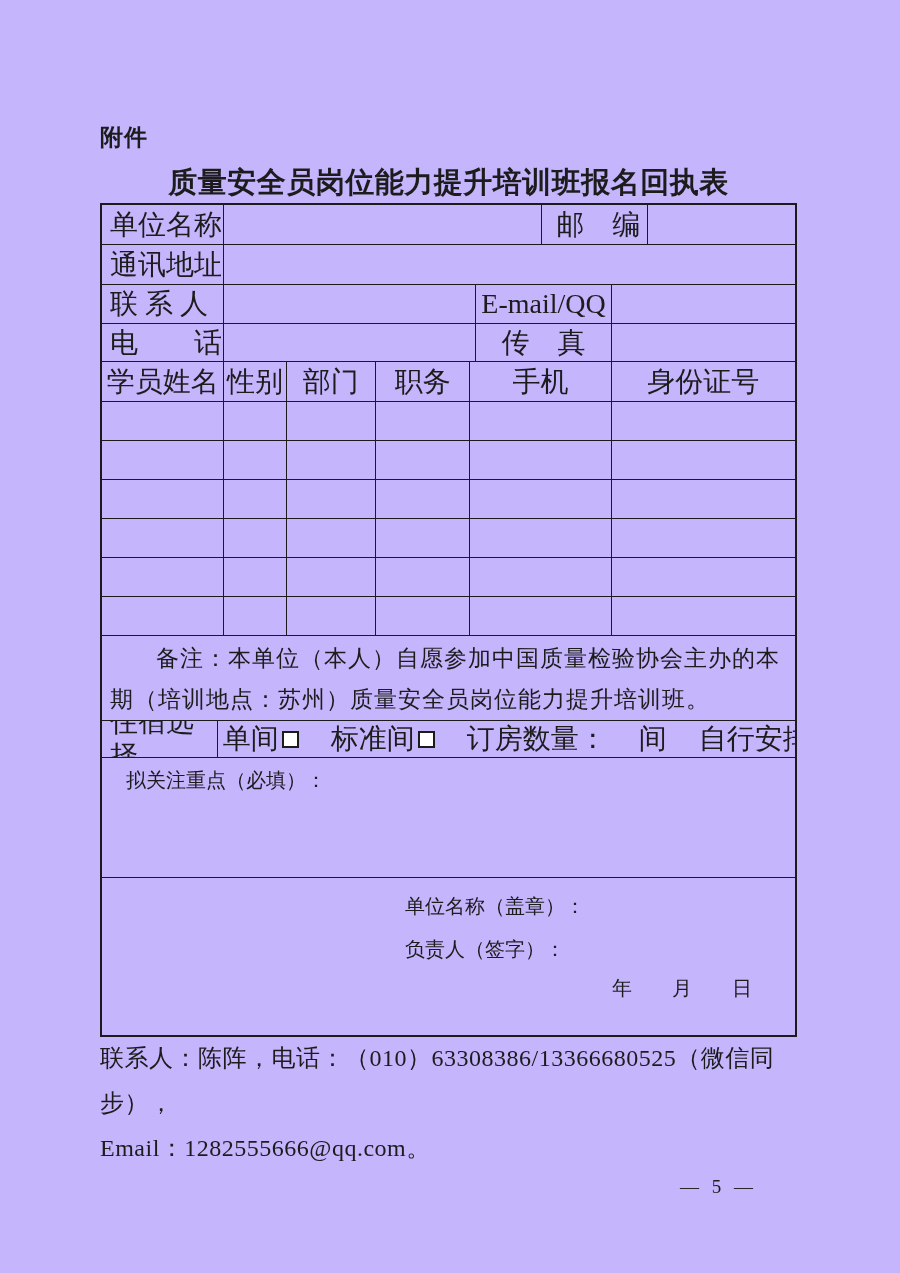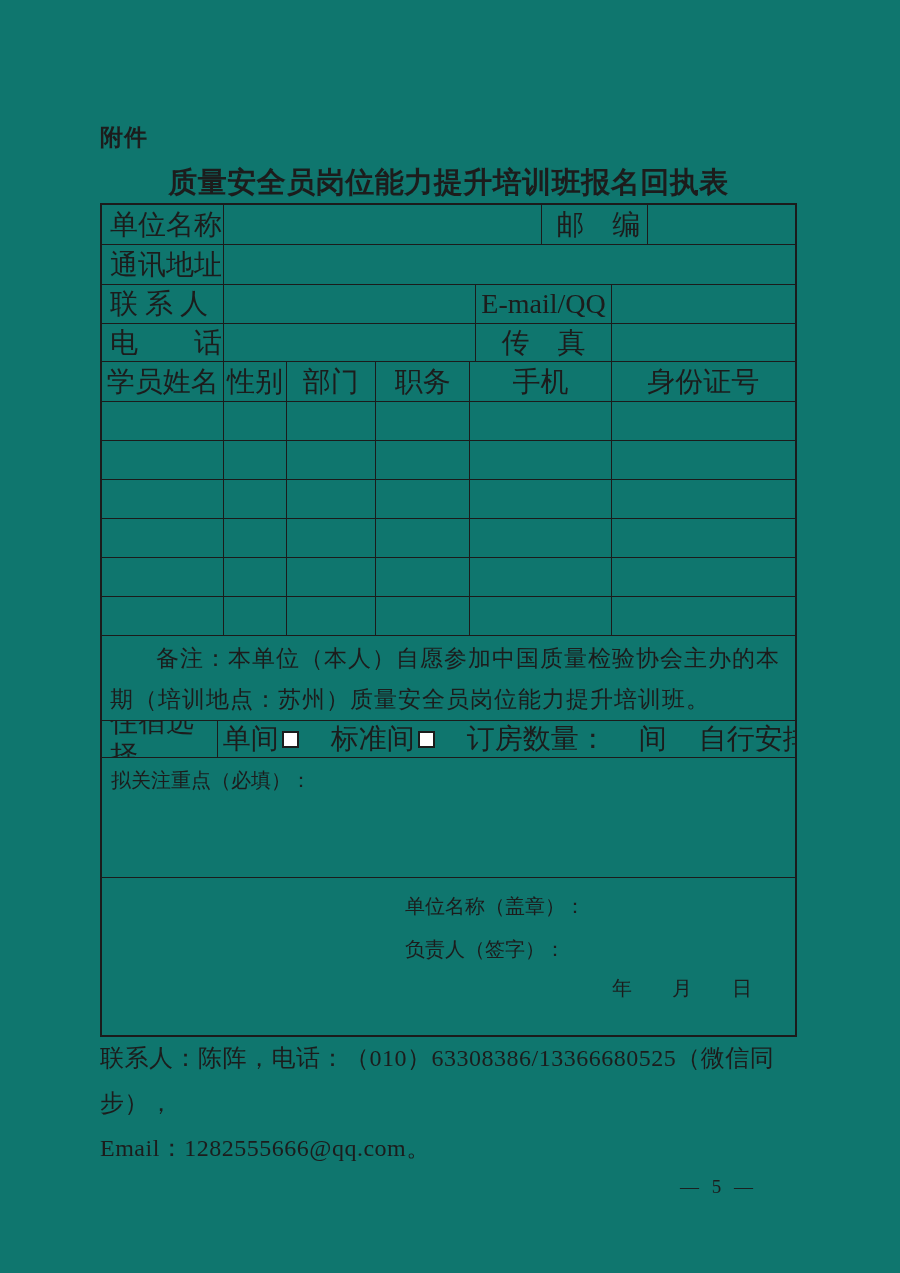--- a/index.html
+++ b/index.html
@@ -1,20 +1,20 @@
 <!DOCTYPE html>
 <html><head>
 <meta charset="utf-8">
 <style>
   * { margin:0; padding:0; box-sizing:border-box; }
   html,body { background:#e9e9e9; }
   body { font-family:"Liberation Serif","DejaVu Serif",serif; color:#1c1c1c; }
   .page {
     position:relative; width:900px; height:1273px;
-    background:#0f766e; margin:0 auto; overflow:hidden;
+    background:#c4b5fd; margin:0 auto; overflow:hidden;
   }
   .attachment {
     position:absolute; left:100px; top:122px;
     font-size:23px; font-weight:700; letter-spacing:1px;
   }
   .title {
     position:absolute; left:100px; top:163px; width:697px;
     text-align:center; font-size:29px; font-weight:700; letter-spacing:0.5px;
   }
   
@@ -50,21 +50,21 @@
   }
   
   .accom-content { padding-left:5px; gap:0; }
   .accom-item { display:inline-flex; align-items:center; white-space:nowrap; }
   .accom-gap { margin-left:32px; }
   .checkbox {
     display:inline-block; width:17px; height:17px;
     border:2px solid #1b1b1b; margin-left:3px; background:#fff;
   }
   
-  .focus-cell { display:block; width:100%; padding:9px 9px; font-size:20px; }
+  .focus-cell { display:block; width:100%; padding:9px 24px; font-size:20px; }
   
   .decl-cell { display:block; width:100%; font-size:20px; }
   .decl-statement { margin:13px 0 0 44px; }
   .decl-seal      { margin:15px 0 0 303px; }
   .decl-sign      { margin:16px 0 0 303px; }
   .decl-date      { margin:12px 0 0 510px; }
   
   .footer-note {
     position:absolute; left:100px; top:1036px; width:700px;
     font-size:24px; line-height:45px; letter-spacing:0.5px;

